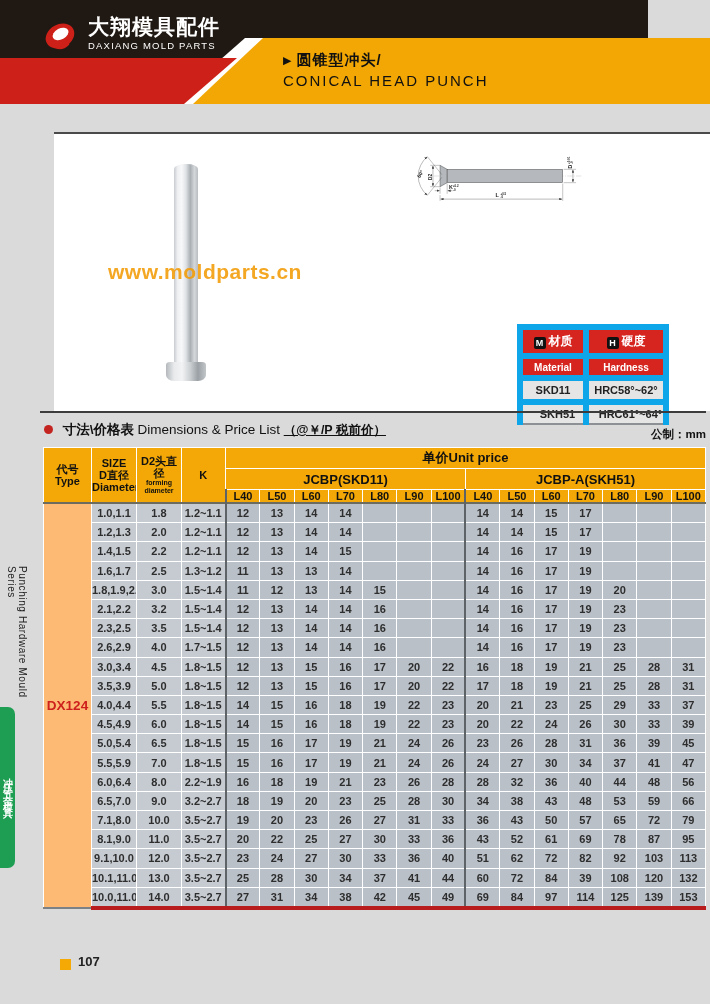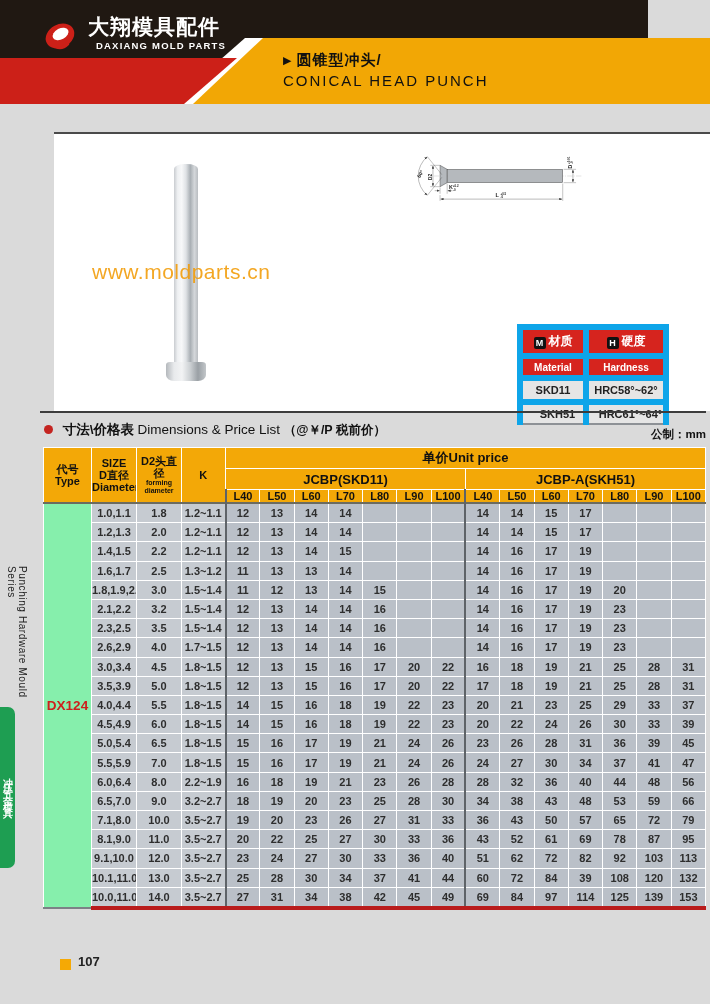--- a/index.html
+++ b/index.html
@@ -11,74 +11,74 @@
   #hdr-white{position:absolute;left:0;top:38px;width:710px;height:66px;background:#ffffff;
     clip-path:polygon(245px 0,710px 0,710px 66px,170px 66px);}
   #hdr-yellow{position:absolute;left:0;top:38px;width:710px;height:66px;background:#f2a705;
     clip-path:polygon(263px 0,710px 0,710px 66px,193px 66px);}
   #hdr-red{position:absolute;left:0;top:58px;width:260px;height:46px;background:#cc2018;
     clip-path:polygon(0 0,237px 0,184px 46px,0 46px);}
   #logo{position:absolute;left:40px;top:14px;display:flex;align-items:flex-start;}
   #logo svg{display:block;}
   #logo-text{margin-left:8px;}
   .brand-cn{color:#fff;font-size:21px;font-weight:bold;letter-spacing:1px;line-height:26px;}
-  .brand-en{color:#fff;font-size:9.5px;font-weight:bold;letter-spacing:1.2px;line-height:12px;margin-left:8px;}
+  .brand-en{color:#fff;font-size:9.5px;font-weight:normal;letter-spacing:1.2px;line-height:12px;}
   #page-title{position:absolute;left:283px;top:50px;color:#111;}
   .title-cn{font-size:15px;font-weight:bold;letter-spacing:1px;line-height:20px;}
   .title-cn .tri{font-size:11px;vertical-align:1px;margin-right:4px;}
   .title-en{font-size:15px;font-weight:500;letter-spacing:2px;line-height:22px;}
 
   
   #panel{position:absolute;left:54px;top:132px;width:656px;height:277px;background:#ffffff;border-top:2px solid #4a4a4a;}
   #photo-shaft{position:absolute;left:120px;top:30px;width:24px;height:200px;
     background:linear-gradient(90deg,#c9ccd0 0%,#eef0f2 15%,#f7f8f9 32%,#dfe2e5 50%,#a9afb4 68%,#d4d7da 85%,#b9bdc1 100%);
     border-radius:11px 11px 2px 2px / 5px 5px 2px 2px;}
   #photo-flange{position:absolute;left:112px;top:228px;width:40px;height:19px;
     background:linear-gradient(90deg,#b4b8bc 0%,#e8eaec 20%,#f2f3f4 40%,#cdd1d4 60%,#9aa0a5 80%,#c2c6c9 100%);
     border-radius:4px 4px 8px 8px / 3px 3px 6px 6px;}
-  #watermark{position:absolute;left:38px;top:126px;font-size:21px;font-weight:400;color:#f29b05;opacity:.88;letter-spacing:.5px;z-index:5;}
+  #watermark{position:absolute;left:54px;top:126px;font-size:21px;font-weight:700;color:#f29b05;opacity:.88;letter-spacing:.5px;z-index:5;}
   #tech-drawing{position:absolute;left:241px;top:18px;}
   #tech-drawing text{font-family:"Liberation Sans",sans-serif;fill:#222;}
 
   
   #mat{position:absolute;left:463px;top:190px;width:146px;border-collapse:collapse;table-layout:fixed;}
   #mat td{text-align:center;vertical-align:middle;border:6px solid #0ea5e9;padding:0;}
   #mat .mhdr{background:#d6241e;color:#fff;font-weight:bold;}
   #mat tr.r1 td{height:23px;font-size:12px;}
   #mat tr.r2 td{height:16px;font-size:10px;}
   #mat tr.rd td{height:18px;font-size:11px;font-weight:bold;color:#222;background:#e5e5e5;}
   #mat tr:last-child td{border-bottom:2px solid #8d9196;padding-left:9px;}
   .sqicon{display:inline-block;width:12px;height:12px;background:#111;color:#fff;font-size:9px;font-weight:bold;
     line-height:12px;text-align:center;border-radius:2px;margin-right:3px;vertical-align:-1px;}
 
   
   #rule{position:absolute;left:40px;top:411px;width:666px;height:2px;background:#3c3c3c;}
   #sect{position:absolute;left:44px;top:421px;width:600px;font-size:13px;color:#111;}
   #sect .bullet{display:inline-block;width:9px;height:9px;border-radius:50%;background:#c42420;margin-right:6px;}
   #sect .cn{font-weight:bold;font-size:13.5px;}
   #sect .en{font-size:13.5px;}
-  #sect .note{font-weight:bold;font-size:12.5px;}
+  #sect .note{font-weight:bold;font-size:12.5px;text-decoration:underline;}
   #unit-note{position:absolute;left:560px;top:427px;width:146px;text-align:right;font-size:11.5px;font-weight:bold;color:#111;}
 
   
   #pt{position:absolute;left:43px;top:447px;width:663px;border-collapse:collapse;table-layout:fixed;}
   #pt th,#pt td{border:1px solid #fff;text-align:center;vertical-align:middle;padding:0;overflow:hidden;}
   #pt thead th{background:#f3a807;color:#111;}
   #pt .h1{height:21px;font-size:13px;font-weight:bold;}
   #pt .h2{height:21px;font-size:13px;font-weight:bold;}
   #pt .h3{height:13px;font-size:11px;font-weight:bold;margin-left:16px;}
   #pt .hside{font-size:11px;font-weight:bold;line-height:12px;}
   #pt .hsmall{font-size:7px;font-weight:bold;display:block;line-height:8px;}
   #pt tbody td{height:18.2px;font-size:11px;font-weight:bold;color:#2e2e2e;}
   #pt td.dim{background:#c6cbd1;}
   #pt td.price{background:#bac0c8;}
   #pt .grp{border-left:2px solid #5e6368 !important;}
   #pt tbody tr:first-child td{border-top:2px solid #6b6b60;}
   #pt tbody tr:last-child td{border-bottom:4px solid #b91c1c;}
-  #pt td.typecell{background:#86efac;color:#ce1f1c;font-size:13.5px;font-weight:bold;border-bottom:2px solid #7c8186;}
+  #pt td.typecell{background:#fdba74;color:#ce1f1c;font-size:13.5px;font-weight:bold;border-bottom:2px solid #7c8186;}
 
   
   #side-en{position:absolute;left:6px;top:566px;height:148px;writing-mode:vertical-rl;
     font-size:10px;letter-spacing:.6px;color:#222;}
   #side-tab{position:absolute;left:0;top:707px;width:15px;height:161px;background:#1e9e52;
     border-radius:0 7px 7px 0;display:flex;align-items:center;justify-content:center;}
   #side-tab span{writing-mode:vertical-rl;color:#fff;font-size:10px;font-weight:bold;letter-spacing:6px;}
 
   
   #foot-sq{position:absolute;left:60px;top:959px;width:11px;height:11px;background:#f5a905;}

